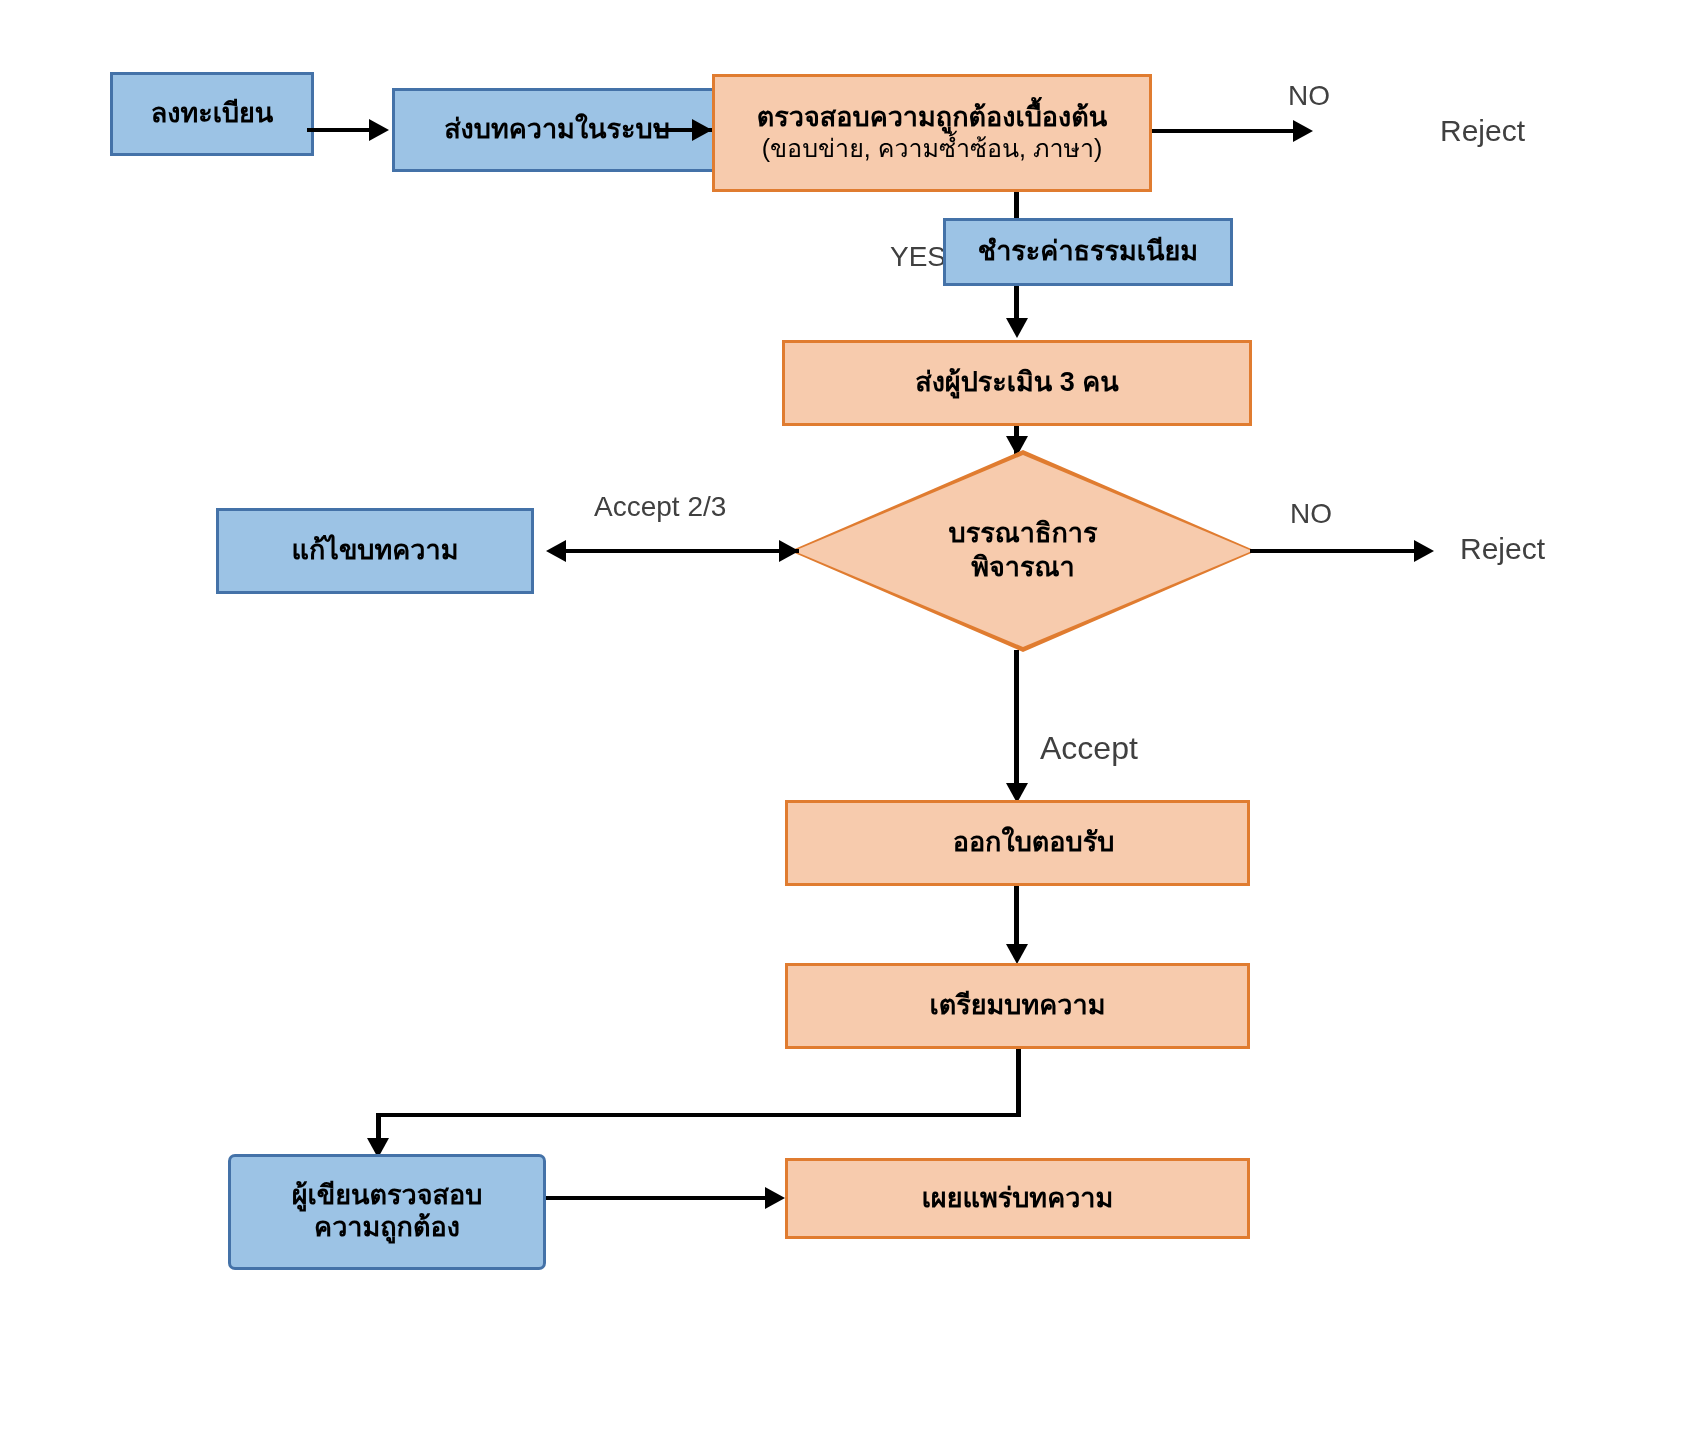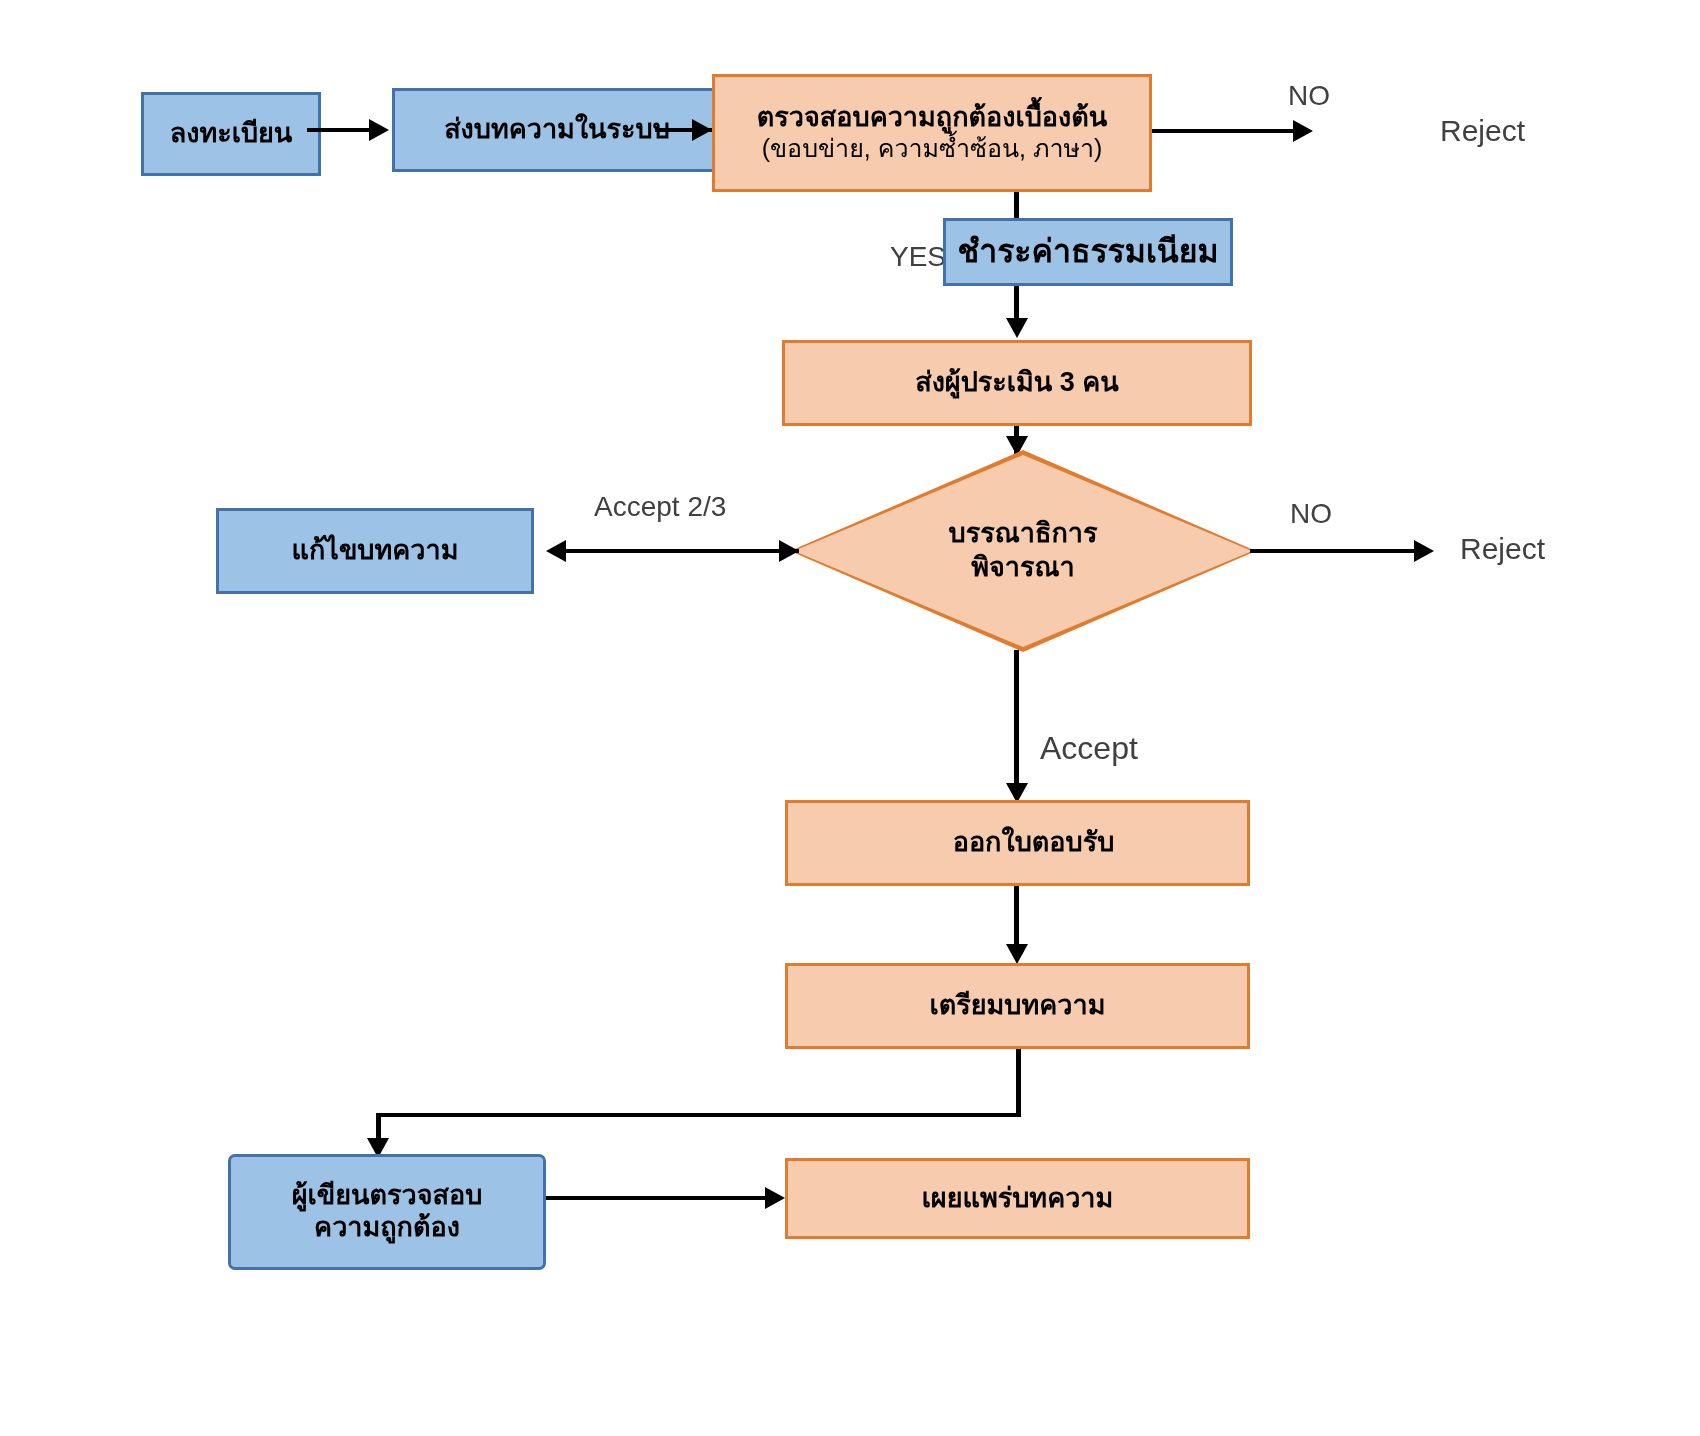--- a/index.html
+++ b/index.html
@@ -94,21 +94,21 @@
     color: #404040;
     font-weight: normal;
     white-space: nowrap;
   }
 </style>
 </head>
 <body>
 
 <div id="canvas">
 
-  <div class="node blue" style="left:110px; top:92px; width:180px; height:84px; font-size:27px;margin-left:31px;">
+  <div class="node blue" style="left:110px; top:72px; width:204px; height:84px; font-size:27px;">
     <span class="l1">ลงทะเบียน</span>
   </div>
 
   <div class="line-h" style="left:307px; top:128px; width:66px;"></div>
   <div class="arrow-r" style="left:369px; top:119px;"></div>
 
   <div class="node blue" style="left:392px; top:88px; width:330px; height:84px; font-size:27px;">
     <span class="l1">ส่งบทความในระบบ</span>
   </div>
 
@@ -125,21 +125,21 @@
   <div class="line-h" style="left:1152px; top:129px; width:145px;"></div>
   <div class="arrow-r" style="left:1293px; top:120px;"></div>
 
   <div class="label" style="left:1440px; top:114px; font-size:30px;">Reject</div>
 
   <div class="line-v" style="left:1014px; top:192px; width:5px; height:130px;"></div>
   <div class="arrow-d" style="left:1006px; top:318px;"></div>
 
   <div class="label" style="left:890px; top:241px; font-size:28px;">YES</div>
 
-  <div class="node blue" style="left:943px; top:218px; width:290px; height:68px; font-size:32px;">
+  <div class="node blue" style="left:943px; top:218px; width:290px; height:68px; font-size:27px;">
     <span class="l1">ชำระค่าธรรมเนียม</span>
   </div>
 
   <div class="node orange" style="left:782px; top:340px; width:470px; height:86px; font-size:27px;">
     <span class="l1">ส่งผู้ประเมิน 3 คน</span>
   </div>
 
   <div class="line-v" style="left:1014px; top:426px; width:5px; height:36px;"></div>
   <div class="arrow-d" style="left:1006px; top:436px;"></div>
 

